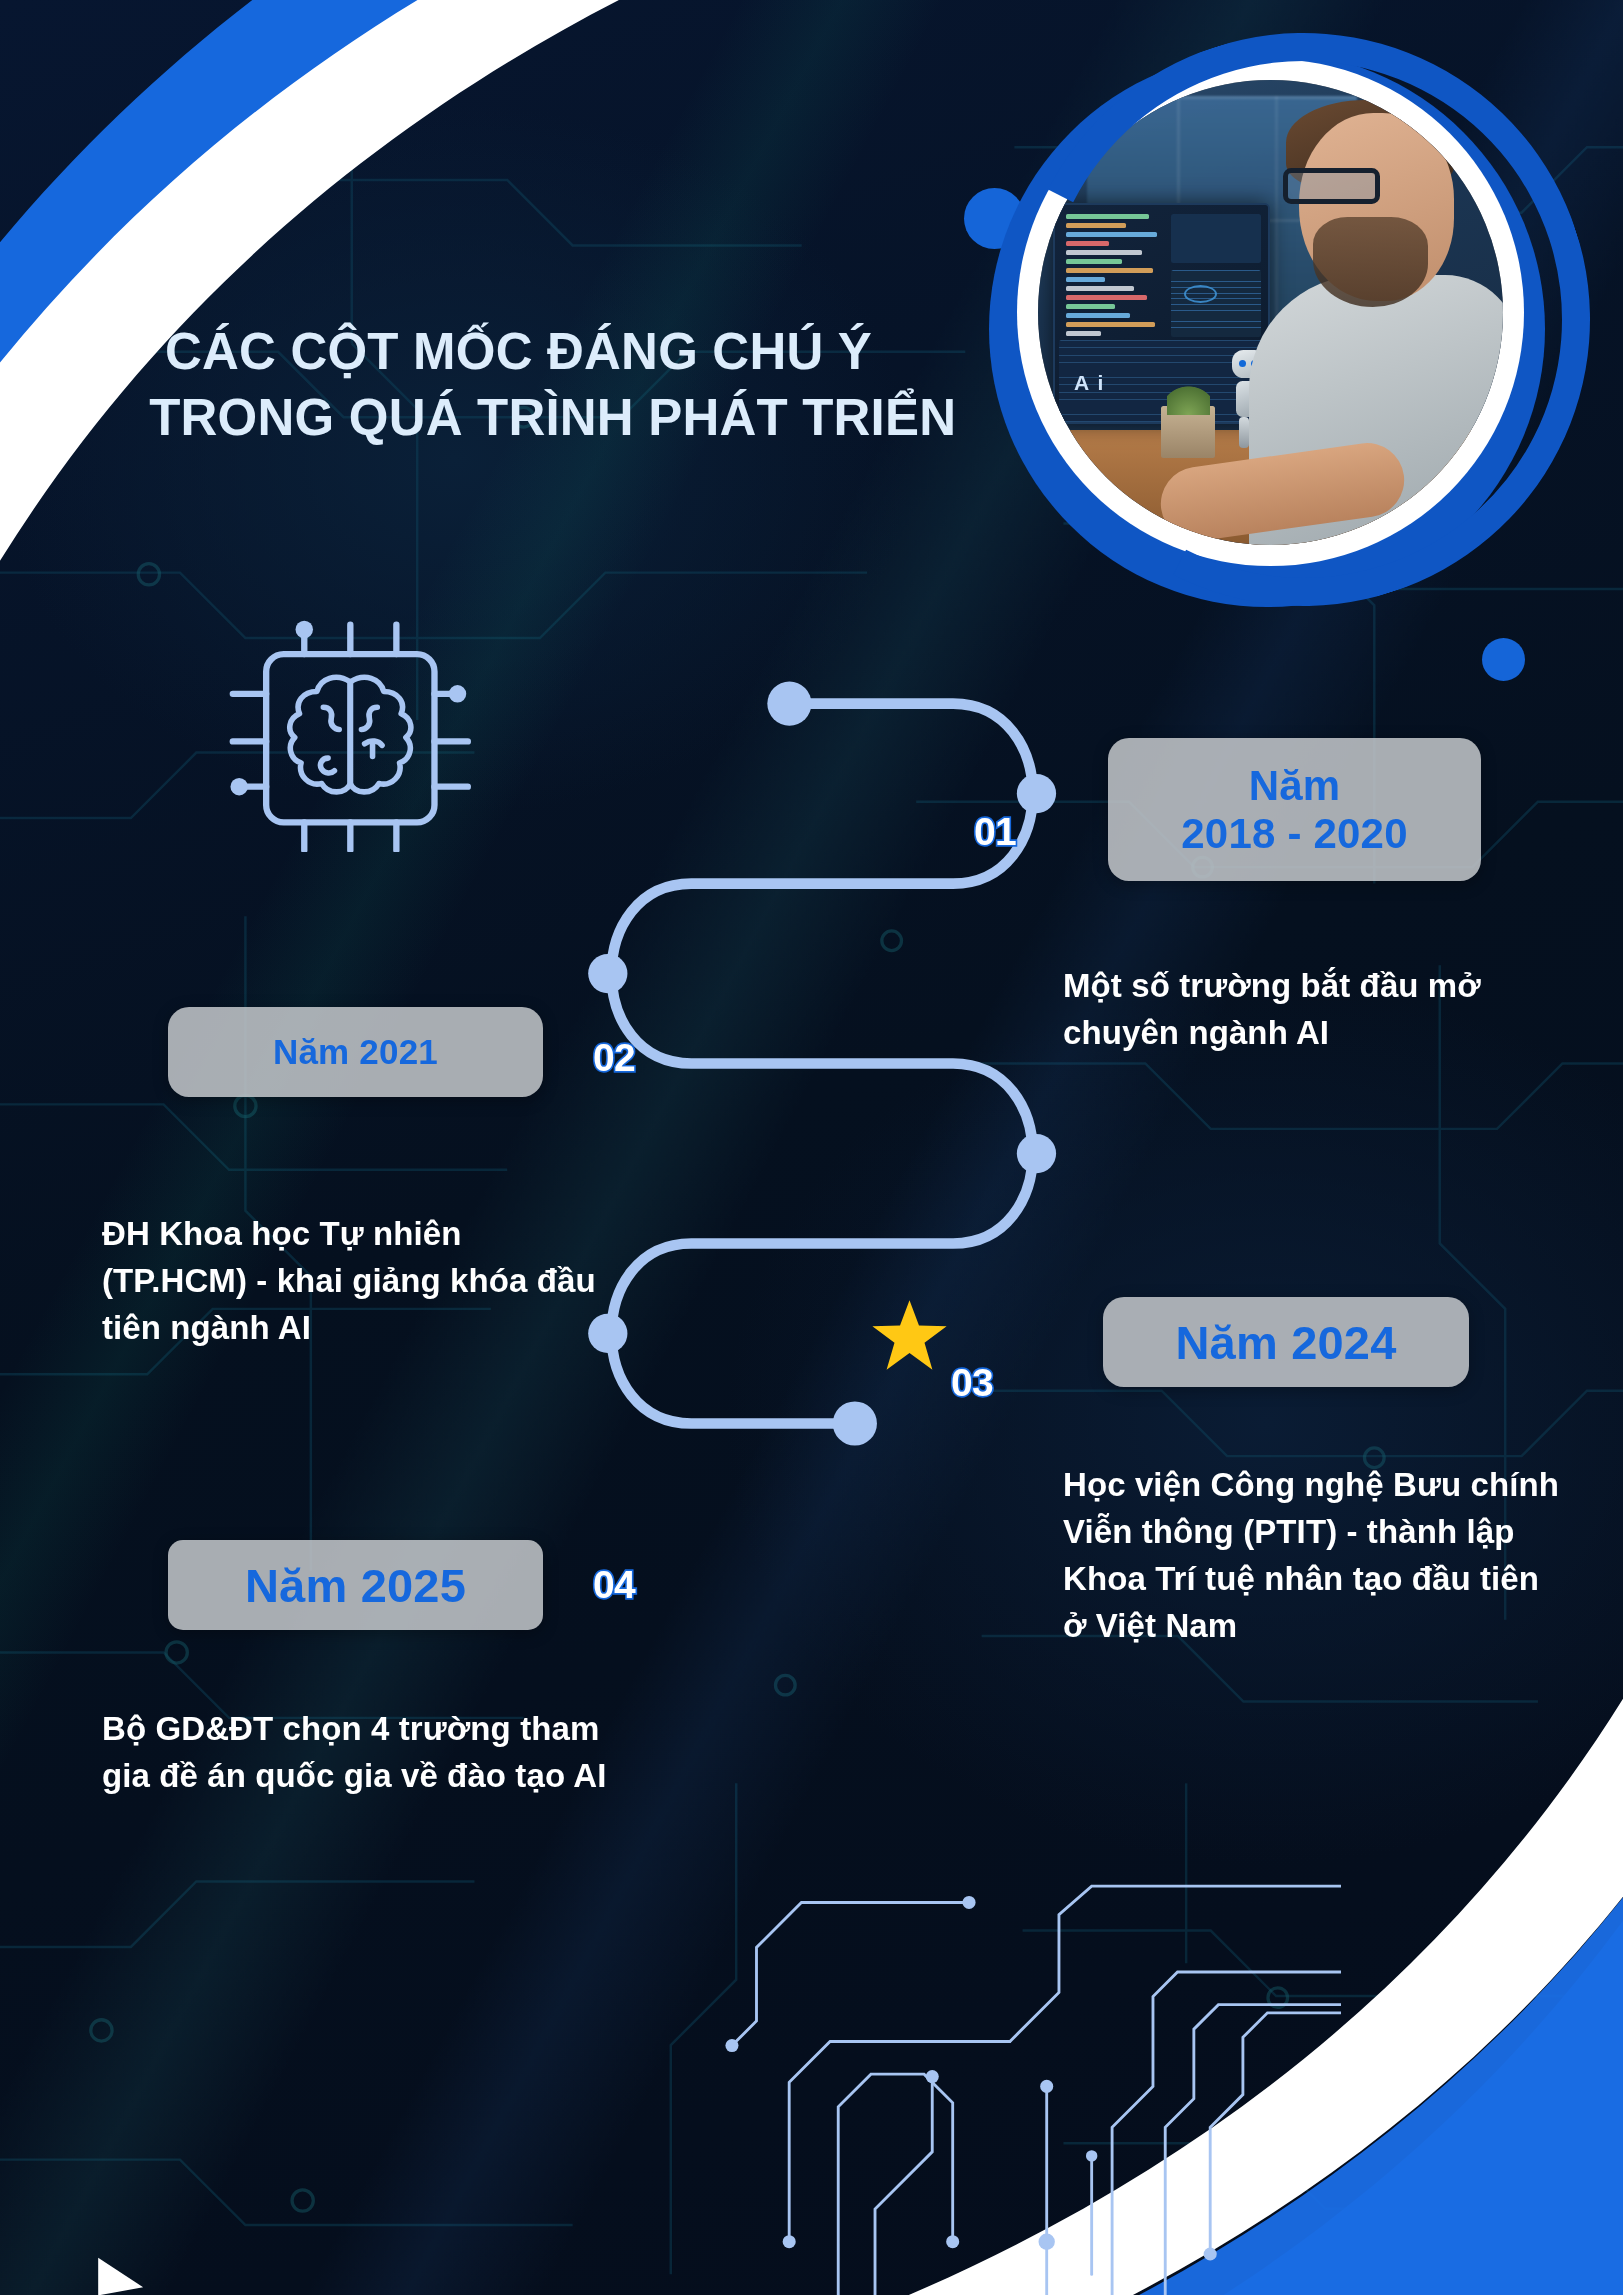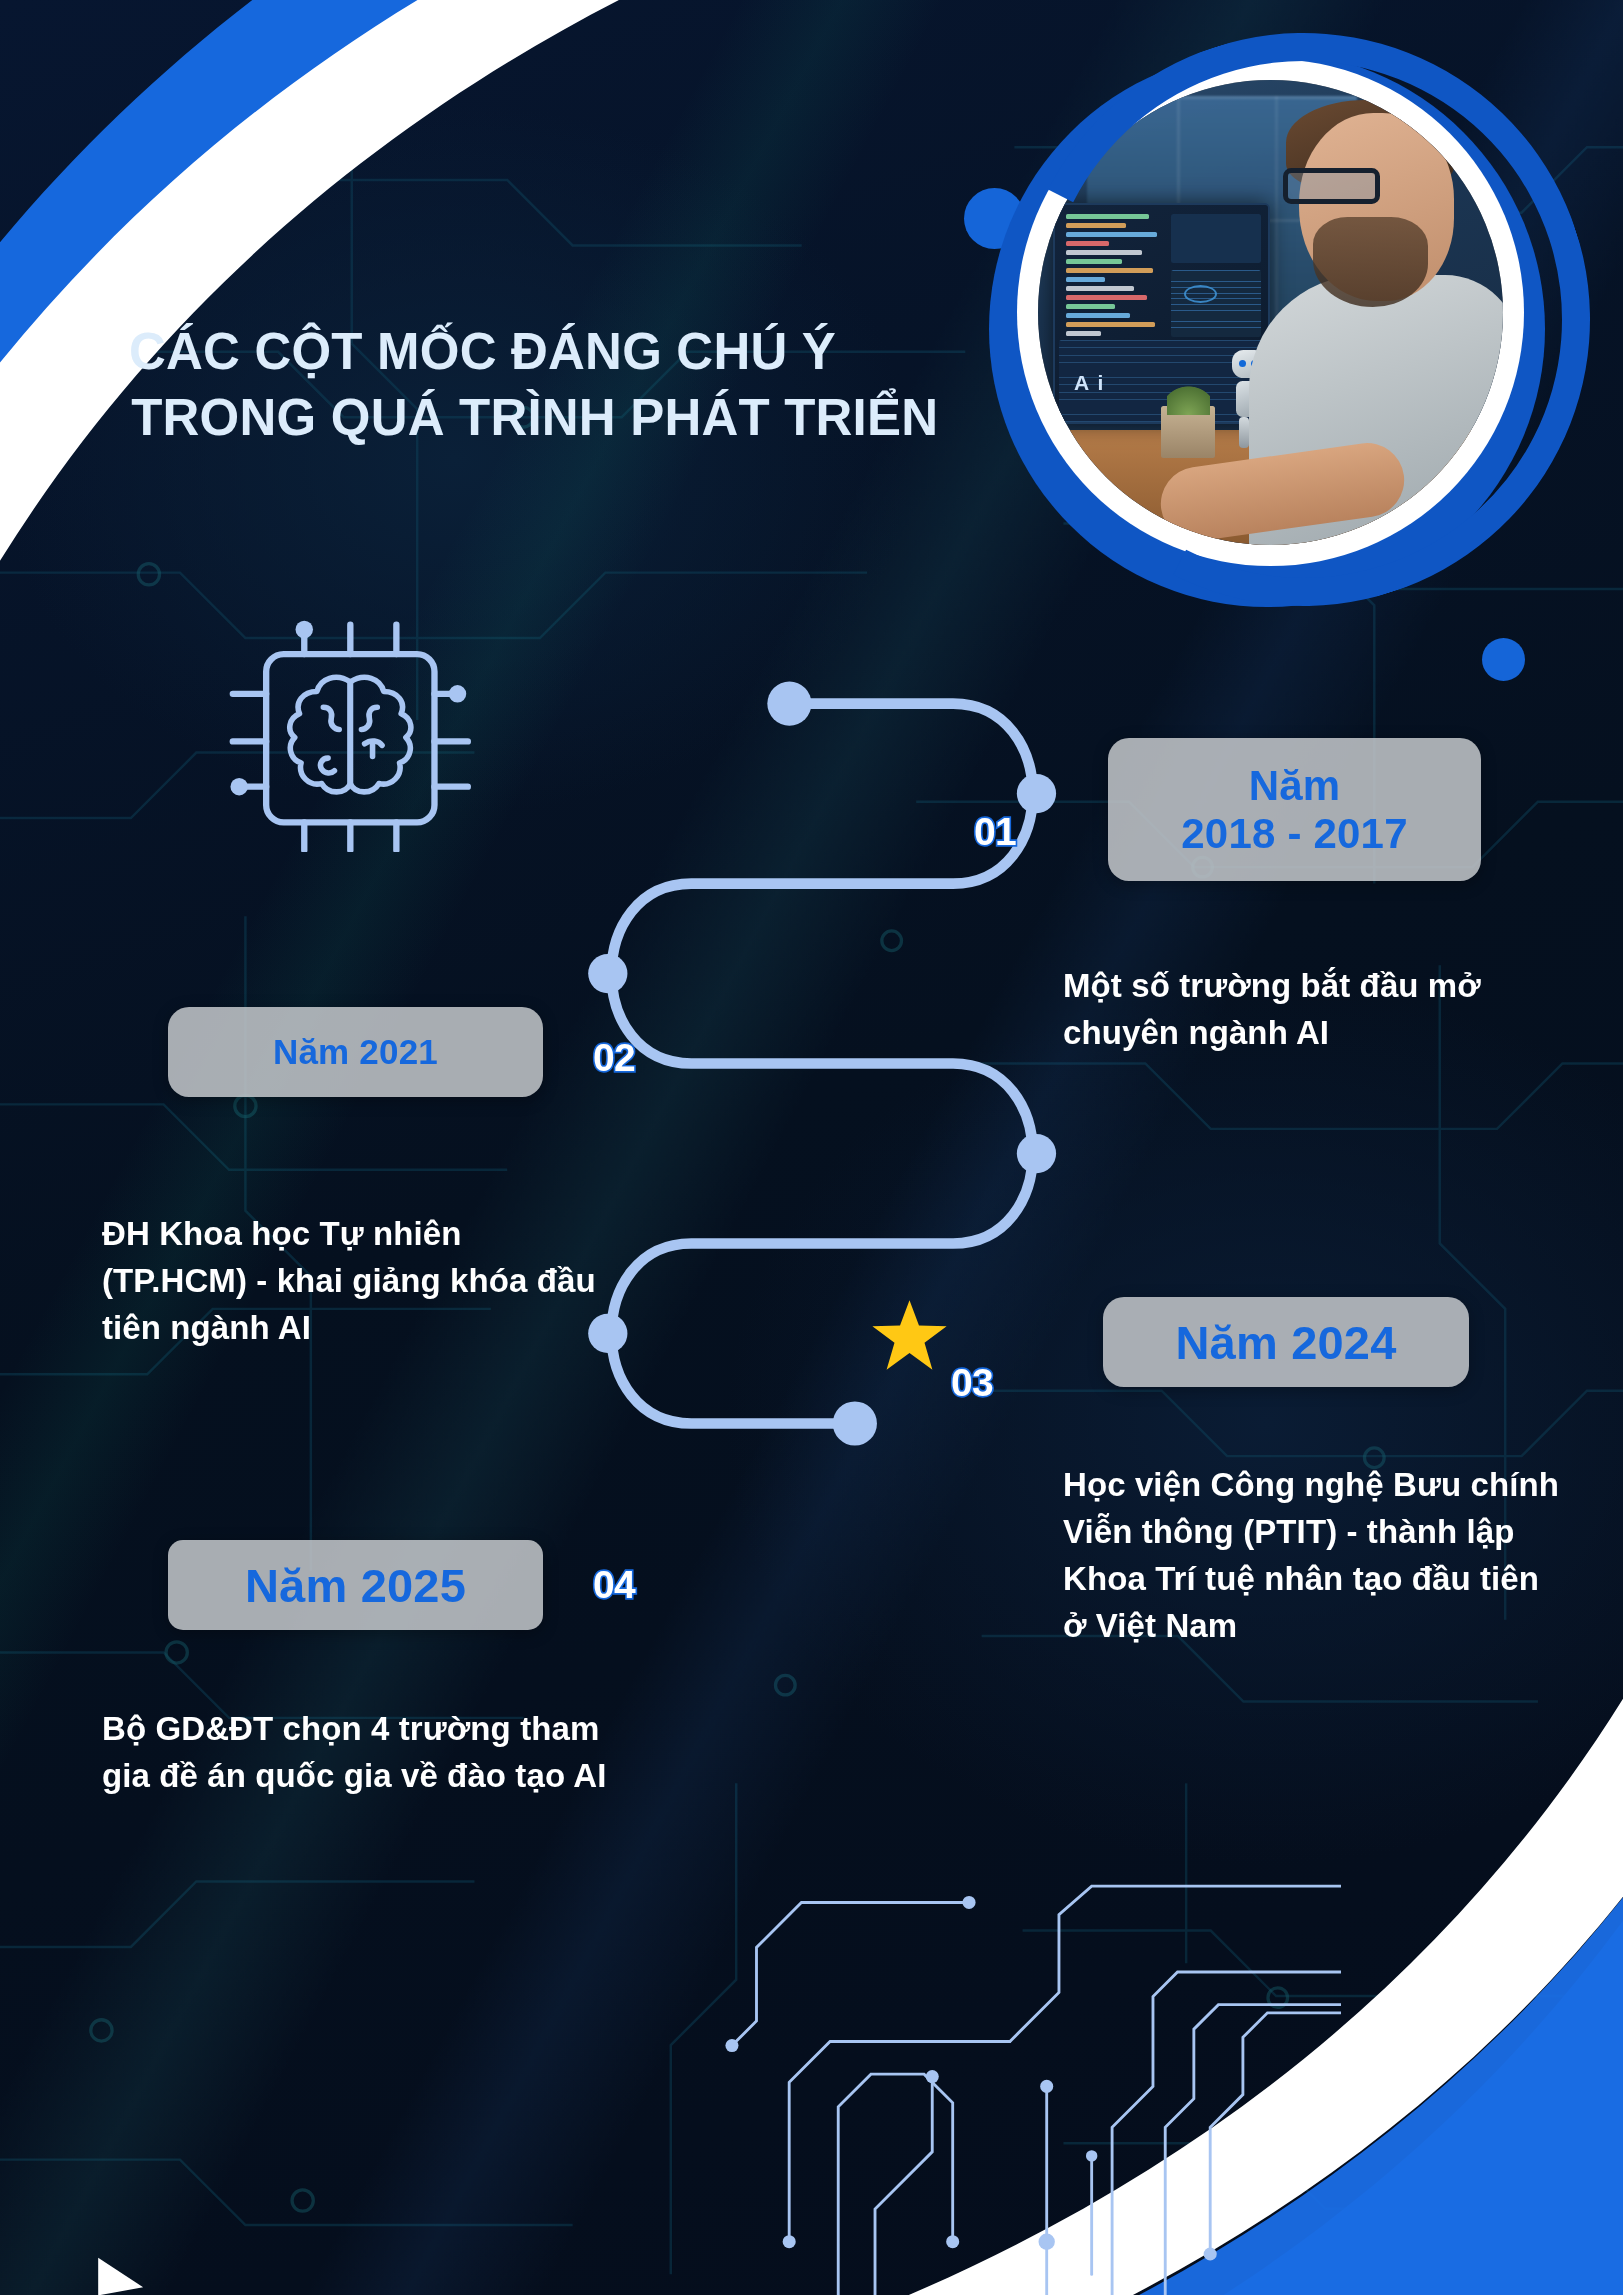--- a/index.html
+++ b/index.html
@@ -32,21 +32,21 @@
   
   .corner-svg{ position:absolute; inset:0; pointer-events:none; }
 
   
   .title{
     position:absolute; left:98px; top:319px; width:867px;
     color:#dcecfb;
     font-size:51px; font-weight:700; line-height:1.30;
     letter-spacing:0.2px; text-transform:uppercase;
   }
-  .title div{ white-space:nowrap; }
+  .title div{ white-space:nowrap;margin-left:36px; }
   .title .l1{ padding-left:31px; }
   .title .l2{ padding-left:6.5px;text-align:center; }
   .title .l3{ padding-left:51px; }
 
   
   .photo-wrap{ position:absolute; left:974px; top:39px; width:622px; height:573px; }
   .photo-ring-blue{
     position:absolute; left:14.7px; top:11.5px; width:556px; height:556px;
     border-radius:50%; background:#0f56c4;
   }
@@ -356,21 +356,21 @@
 <div class="num num-03">03</div>
 <div class="num num-04">04</div>
 
 <svg class="star" viewBox="0 0 100 100">
   <polygon points="50,4 62,36 97,37 69,58 79,92 50,71 21,92 31,58 3,37 38,36" fill="#ffc814"></polygon>
 </svg>
 
 <div class="year-chip chip-1">
   <div>
     <div>Năm</div>
-    <div>2018 - 2017</div>
+    <div>2018 - 2020</div>
   </div>
 </div>
 <div class="year-chip chip-2">Năm 2021</div>
 <div class="year-chip chip-3">Năm 2024</div>
 <div class="year-chip chip-4">Năm 2025</div>
 
 <div class="desc desc-1">Một số trường bắt đầu mở chuyên ngành AI</div>
 <div class="desc desc-2">ĐH Khoa học Tự nhiên (TP.HCM) - khai giảng khóa đầu tiên ngành AI</div>
 <div class="desc desc-3">Học viện Công nghệ Bưu chính Viễn thông (PTIT) - thành lập Khoa Trí tuệ nhân tạo đầu tiên ở Việt Nam</div>
 <div class="desc desc-4">Bộ GD&amp;ĐT chọn 4 trường tham gia đề án quốc gia về đào tạo AI</div>

